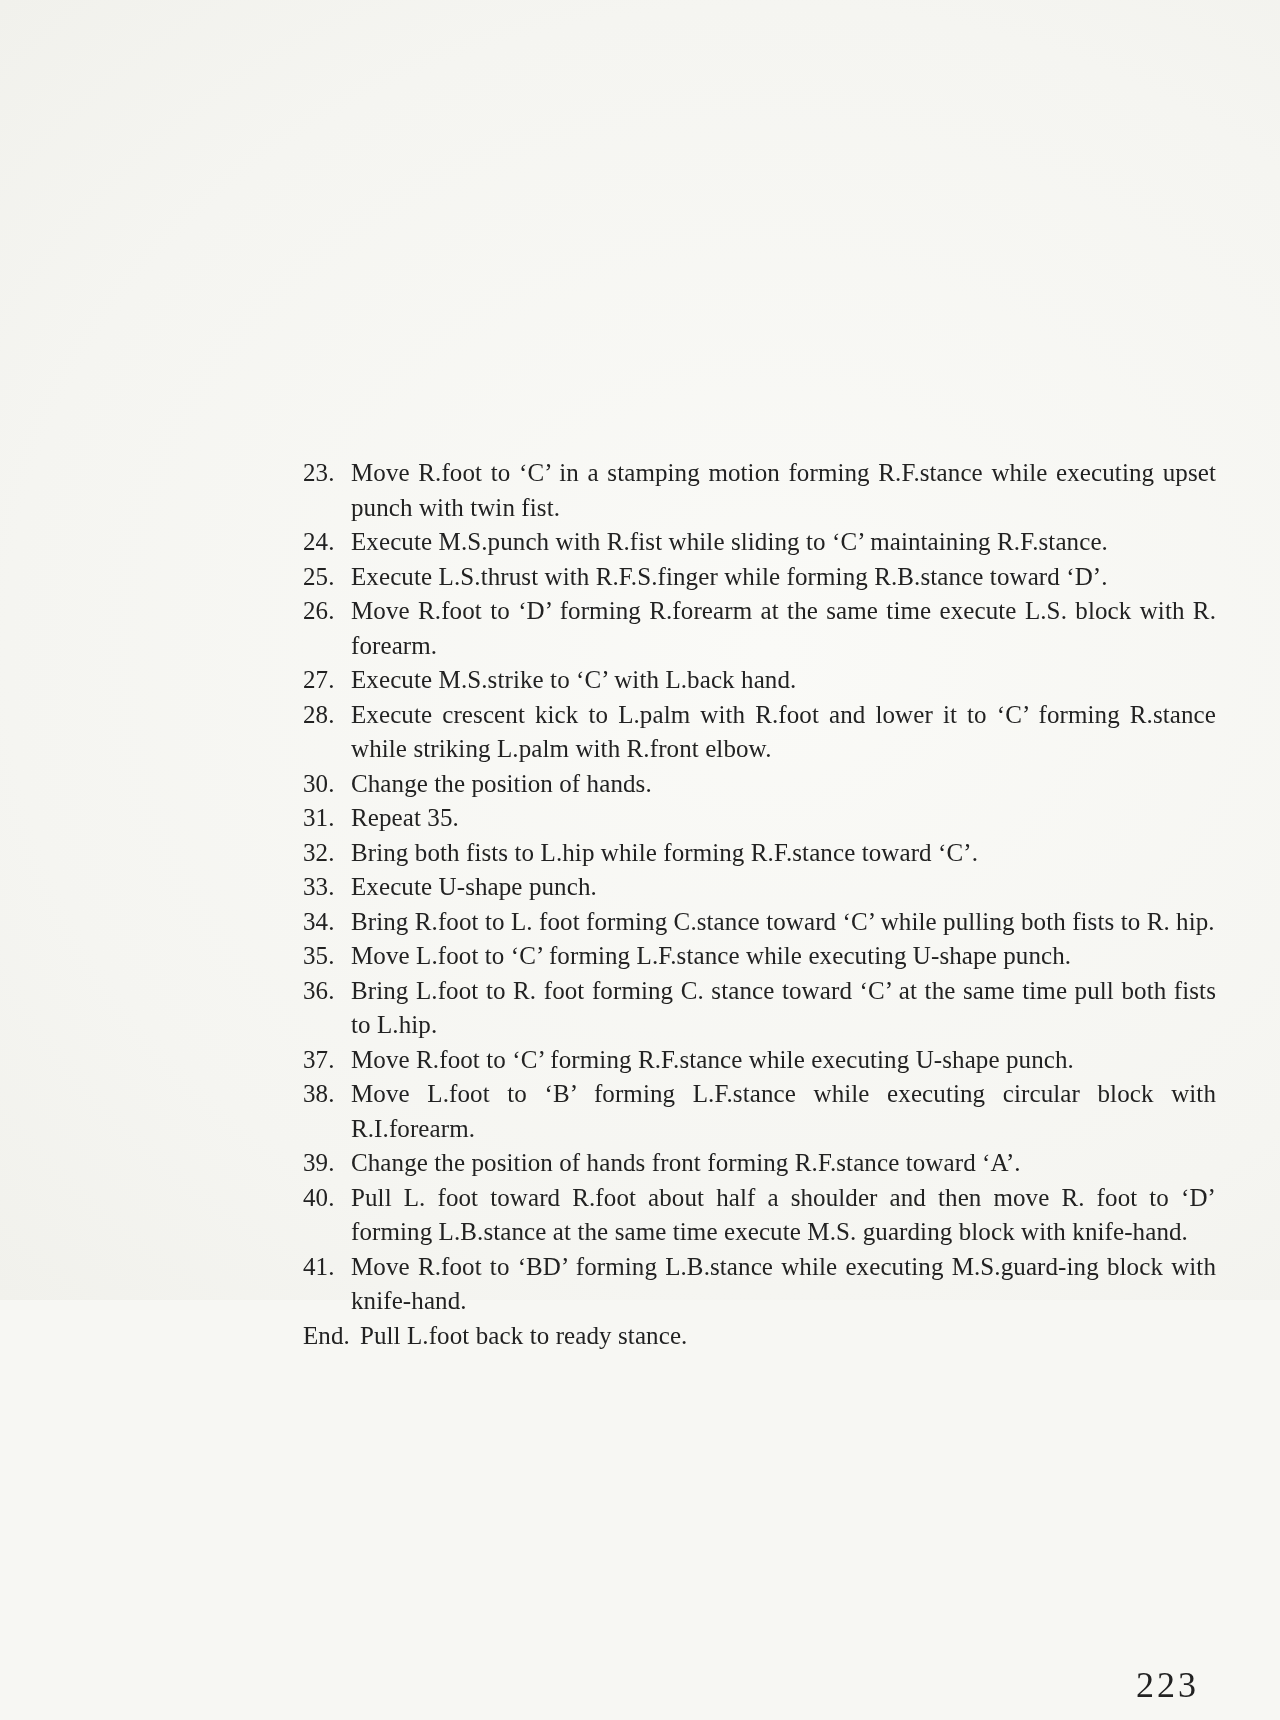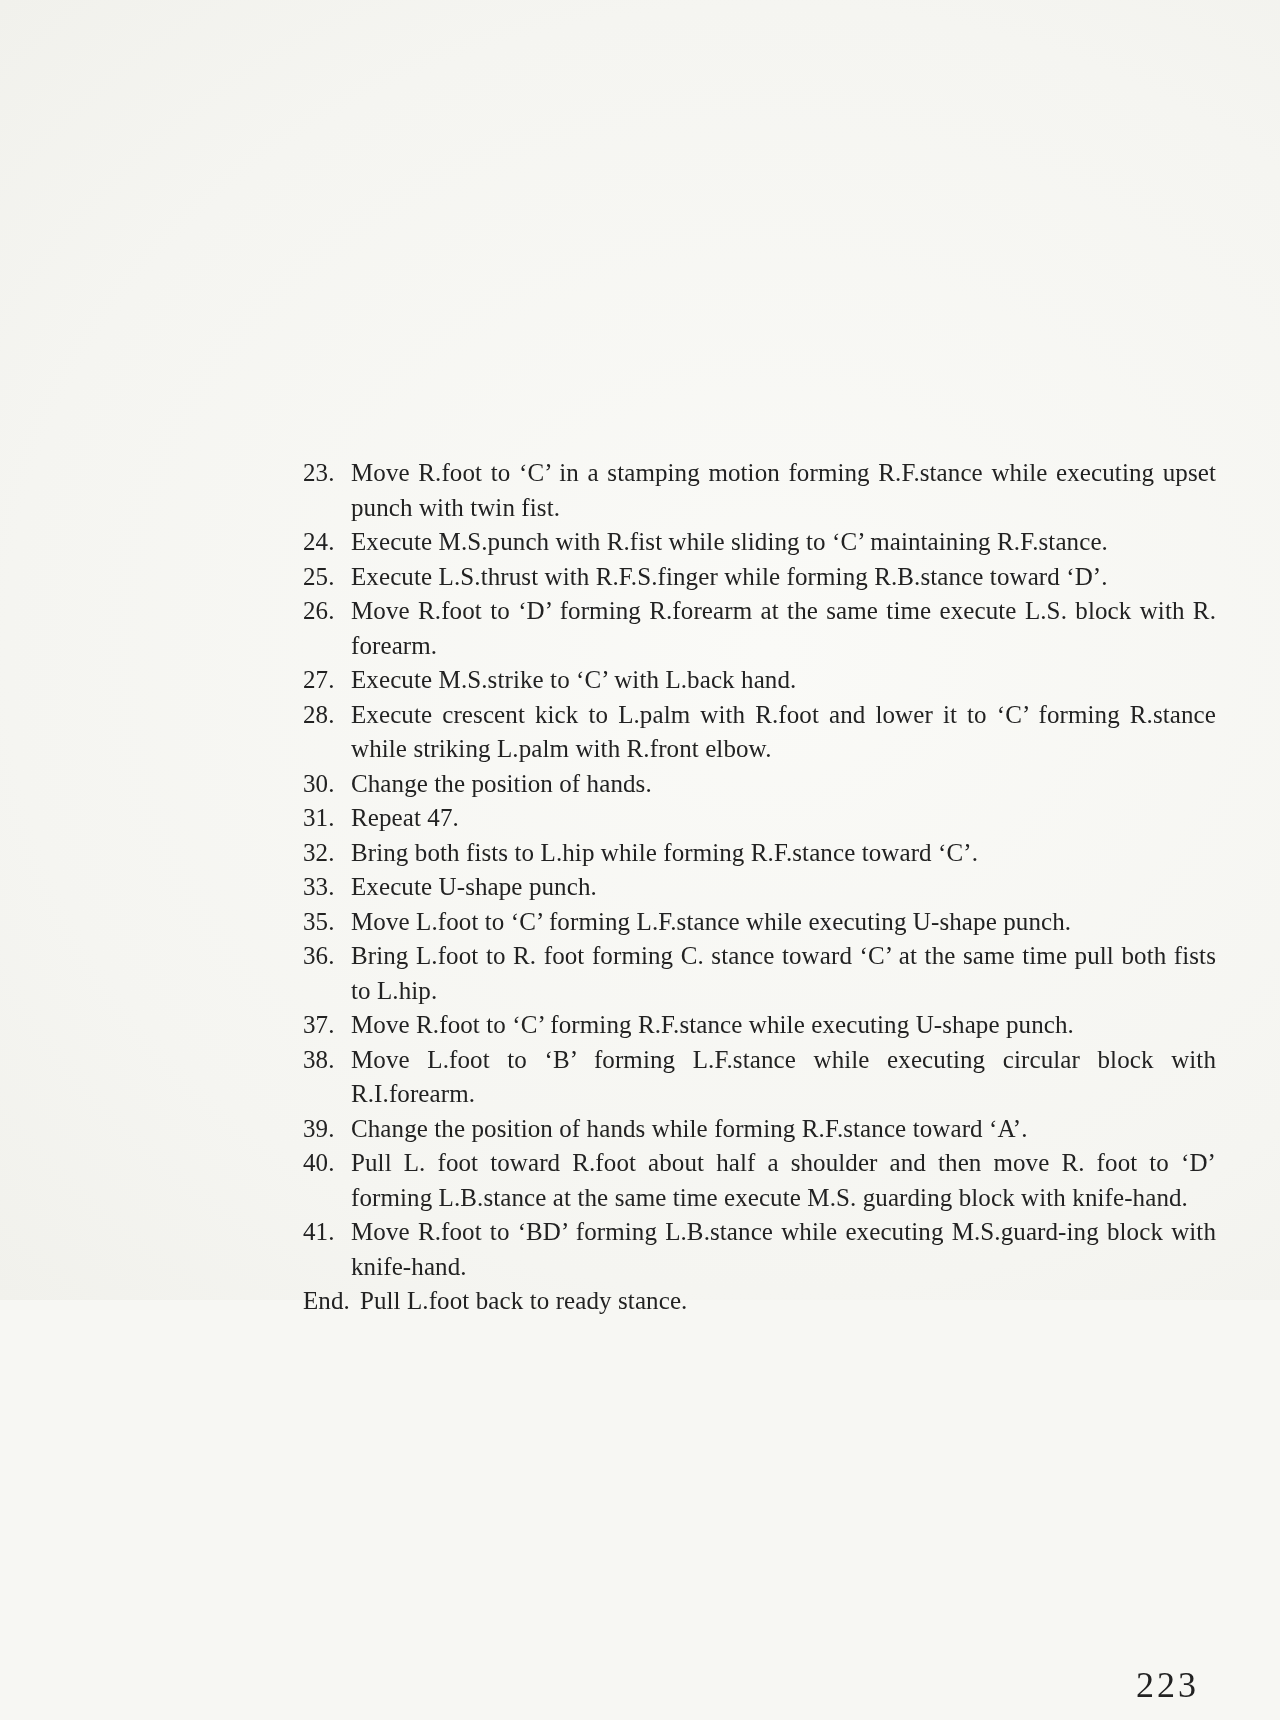--- a/index.html
+++ b/index.html
@@ -90,49 +90,53 @@
     <div class="step">
       <span class="step-num">28.</span>
       <span class="step-text">Execute crescent kick to L.palm with R.foot and lower it to ‘C’ forming R.stance while striking L.palm with R.front elbow.</span>
     </div>
     <div class="step">
       <span class="step-num">30.</span>
       <span class="step-text">Change the position of hands.</span>
     </div>
     <div class="step">
       <span class="step-num">31.</span>
-      <span class="step-text">Repeat 47.</span>
+      <span class="step-text">Repeat 35.</span>
     </div>
     <div class="step">
       <span class="step-num">32.</span>
       <span class="step-text">Bring both fists to L.hip while forming R.F.stance toward ‘C’.</span>
     </div>
     <div class="step">
       <span class="step-num">33.</span>
       <span class="step-text">Execute U-shape punch.</span>
+    </div>
+    <div class="step">
+      <span class="step-num">34.</span>
+      <span class="step-text">Bring R.foot to L. foot forming C.stance toward ‘C’ while pulling both fists to R. hip.</span>
     </div>
     <div class="step">
       <span class="step-num">35.</span>
       <span class="step-text">Move L.foot to ‘C’ forming L.F.stance while executing U-shape punch.</span>
     </div>
     <div class="step">
       <span class="step-num">36.</span>
       <span class="step-text">Bring L.foot to R. foot forming C. stance toward ‘C’ at the same time pull both fists to L.hip.</span>
     </div>
     <div class="step">
       <span class="step-num">37.</span>
       <span class="step-text">Move R.foot to ‘C’ forming R.F.stance while executing U-shape punch.</span>
     </div>
     <div class="step">
       <span class="step-num">38.</span>
       <span class="step-text">Move L.foot to ‘B’ forming L.F.stance while executing circular block with R.I.forearm.</span>
     </div>
     <div class="step">
       <span class="step-num">39.</span>
-      <span class="step-text">Change the position of hands while forming R.F.stance toward ‘A’.</span>
+      <span class="step-text">Change the position of hands front forming R.F.stance toward ‘A’.</span>
     </div>
     <div class="step">
       <span class="step-num">40.</span>
       <span class="step-text">Pull L. foot toward R.foot about half a shoulder and then move R. foot to ‘D’ forming L.B.stance at the same time execute M.S. guarding block with knife-hand.</span>
     </div>
     <div class="step">
       <span class="step-num">41.</span>
       <span class="step-text">Move R.foot to ‘BD’ forming L.B.stance while executing M.S.guard-ing block with knife-hand.</span>
     </div>
     <div class="step end">

